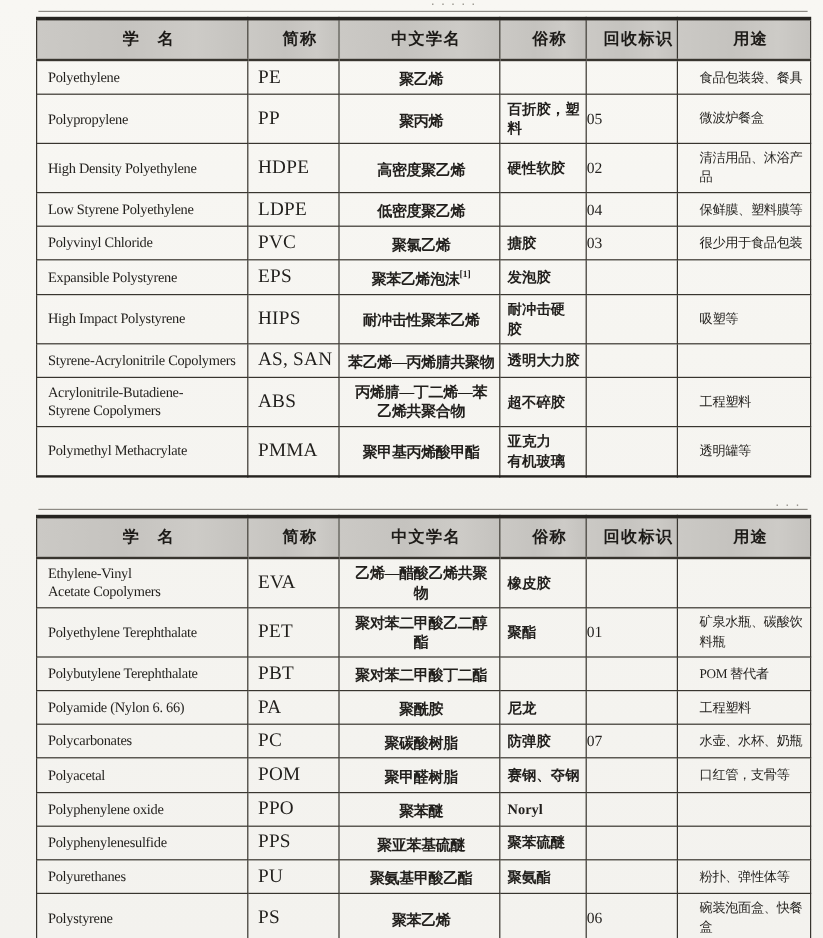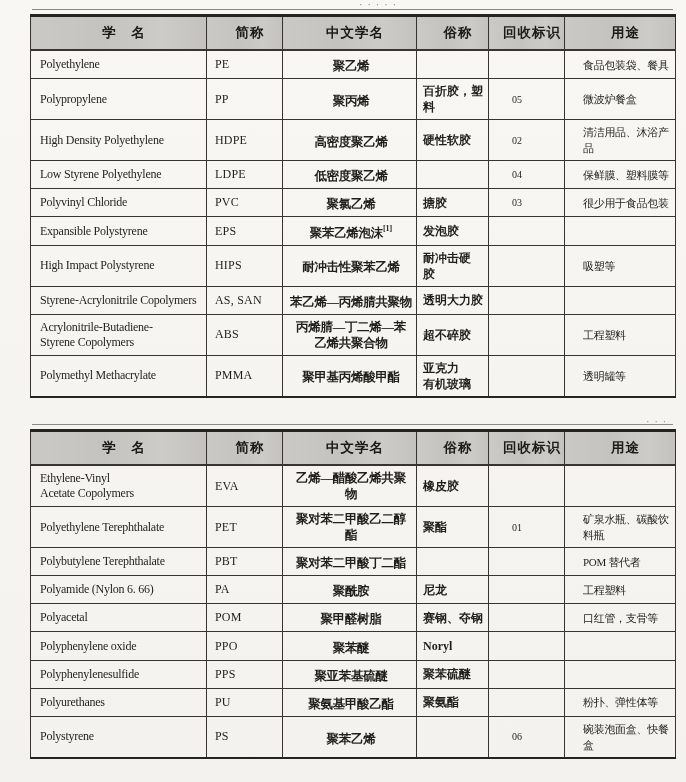--- a/index.html
+++ b/index.html
@@ -84,36 +84,36 @@
 
   td { padding: 4px 4px 4px 8px; }
   .cell-text { white-space: pre-line; display: inline-block; }
 
   td.name {
     font-size: 12px;
     letter-spacing: -0.25px;
     padding-left: 9px;
   }
   td.name .cell-text { white-space: pre; }
-  td.abbr { font-size: 12px; letter-spacing: 0.2px; }
+  td.abbr { font-size: 16px; letter-spacing: 0.2px; }
   td.cn {
     font-size: 12.5px;
     font-weight: 600;
     letter-spacing: -0.3px;
     line-height: 16px;
     padding-left: 7px;
     text-align: center;
   }
   td.common {
     font-size: 12px;
     font-weight: 600;
     line-height: 16px;
     padding-left: 6px;
   }
-  td.code { font-size: 10px; padding-left: 23px; }
+  td.code { font-size: 13px; padding-left: 0; }
   td.uses {
     font-size: 11px;
     font-weight: 400;
     letter-spacing: -0.3px;
     line-height: 16px;
     padding-left: 18px;
   }
   sup.cite {
     font-size: 8px;
     font-weight: 600;
@@ -289,20 +289,28 @@
   </tr>
           <tr class="data-row">
     <td class="name"><span class="cell-text">Polyamide (Nylon 6. 66)</span></td>
     <td class="abbr"><span class="cell-text">PA</span></td>
     <td class="cn"><span class="cell-text">聚酰胺</span><sup class="cite"></sup></td>
     <td class="common"><span class="cell-text">尼龙</span></td>
     <td class="code"><span class="cell-text"></span></td>
     <td class="uses"><span class="cell-text">工程塑料</span></td>
   </tr>
           <tr class="data-row">
+    <td class="name"><span class="cell-text">Polycarbonates</span></td>
+    <td class="abbr"><span class="cell-text">PC</span></td>
+    <td class="cn"><span class="cell-text">聚碳酸树脂</span><sup class="cite"></sup></td>
+    <td class="common"><span class="cell-text">防弹胶</span></td>
+    <td class="code"><span class="cell-text">07</span></td>
+    <td class="uses"><span class="cell-text">水壶、水杯、奶瓶</span></td>
+  </tr>
+          <tr class="data-row">
     <td class="name"><span class="cell-text">Polyacetal</span></td>
     <td class="abbr"><span class="cell-text">POM</span></td>
     <td class="cn"><span class="cell-text">聚甲醛树脂</span><sup class="cite"></sup></td>
     <td class="common"><span class="cell-text">赛钢、夺钢</span></td>
     <td class="code"><span class="cell-text"></span></td>
     <td class="uses"><span class="cell-text">口红管，支骨等</span></td>
   </tr>
           <tr class="data-row">
     <td class="name"><span class="cell-text">Polyphenylene oxide</span></td>
     <td class="abbr"><span class="cell-text">PPO</span></td>

